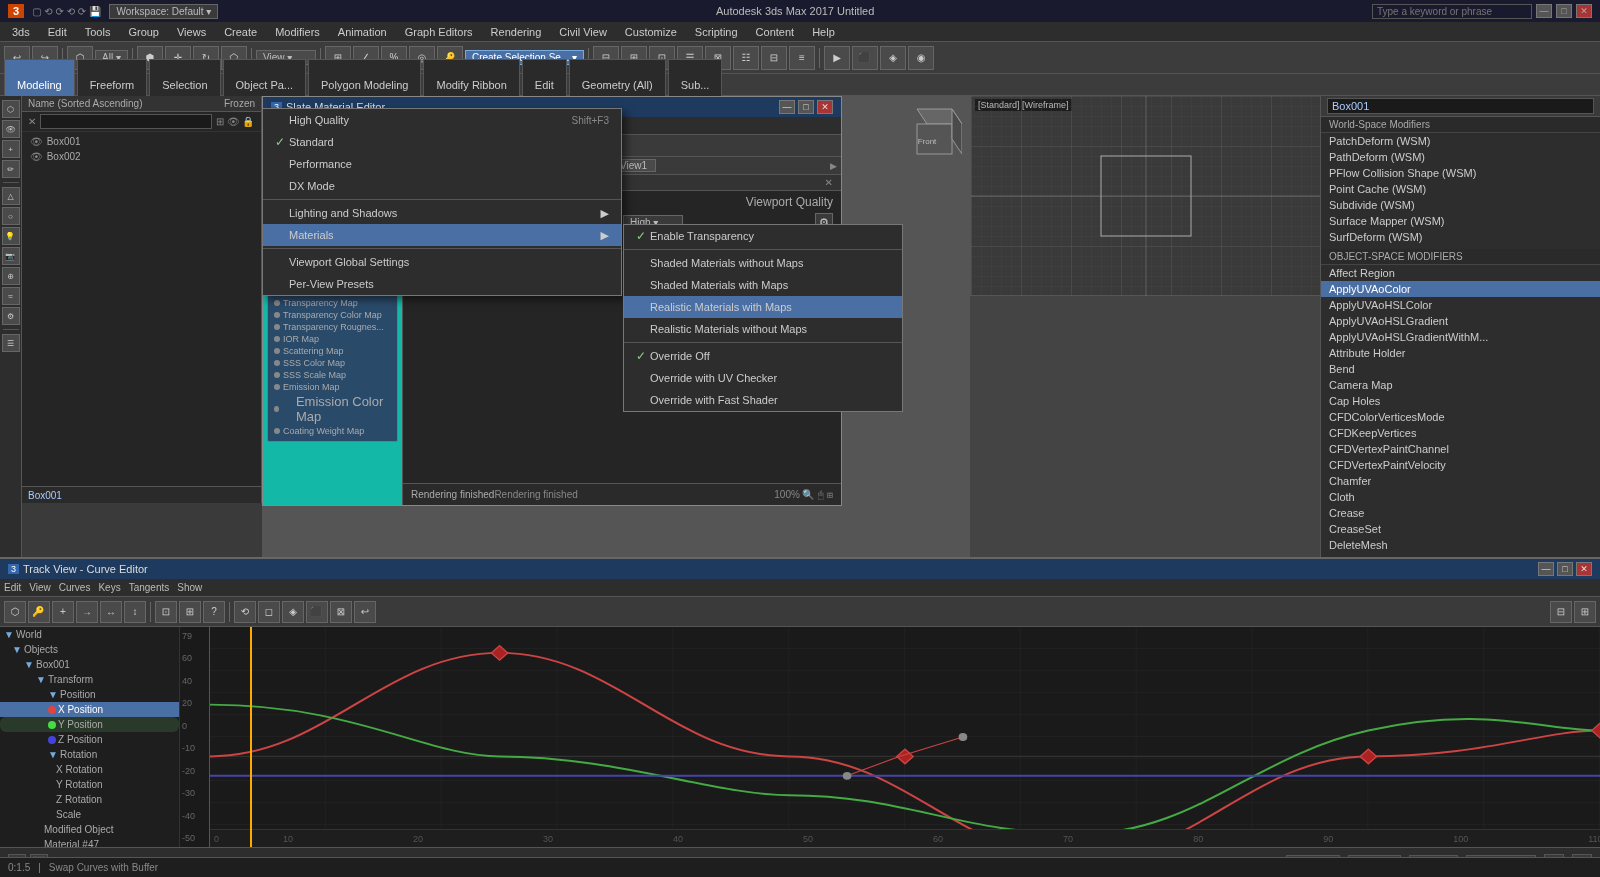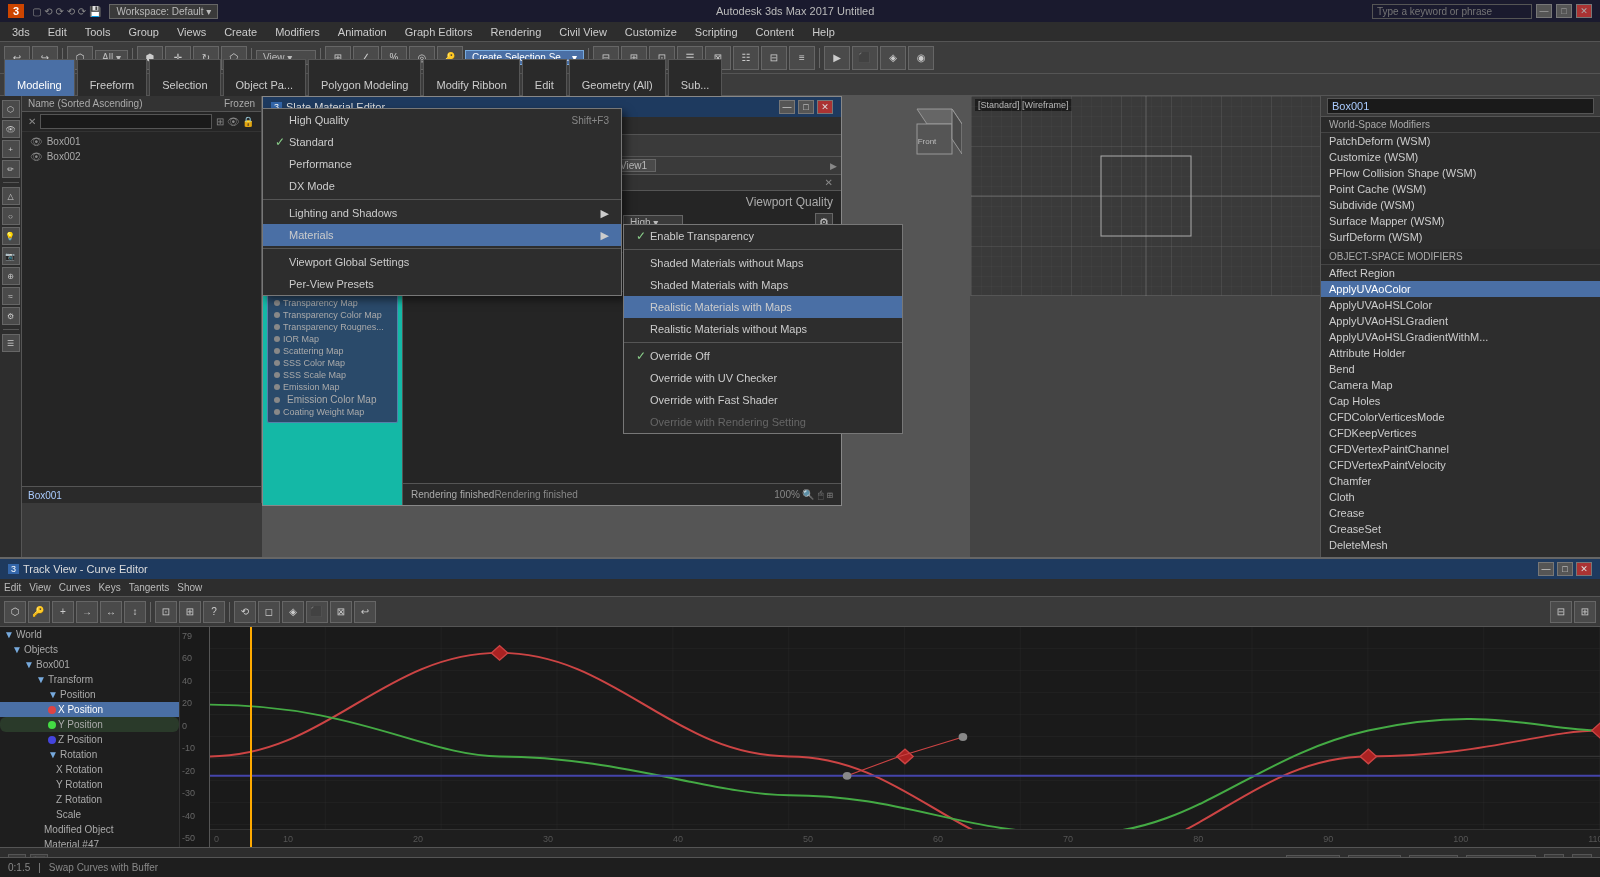--- a/index.html
+++ b/index.html
@@ -330,21 +330,21 @@
               <span>SSS Color Map</span>
             </div>
             <div style="font-size:9px;color:#aaa;padding:1px 2px;display:flex;align-items:center;gap:3px;">
               <span class="node-dot"></span>
               <span>SSS Scale Map</span>
             </div>
             <div style="font-size:9px;color:#aaa;padding:1px 2px;display:flex;align-items:center;gap:3px;">
               <span class="node-dot"></span>
               <span>Emission Map</span>
             </div>
-            <div style="font-size:10px;color:#aaa;padding:1px 2px;display:flex;align-items:center;gap:7px;">
+            <div style="font-size:13px;color:#aaa;padding:1px 2px;display:flex;align-items:center;gap:17px;">
               <span class="node-dot"></span>
               <span>Emission Color Map</span>
             </div>
             <div style="font-size:9px;color:#aaa;padding:1px 2px;display:flex;align-items:center;gap:3px;">
               <span class="node-dot"></span>
               <span>Coating Weight Map</span>
             </div>
           </div>
         </div>
       </div>
@@ -559,24 +559,20 @@
           <div class="vp-submenu-item">
             <span class="checkmark check-hidden">✓</span>
             <span>Override with UV Checker</span>
           </div>
 
           <div class="vp-submenu-item">
             <span class="checkmark check-hidden">✓</span>
             <span>Override with Fast Shader</span>
           </div>
 
-          <div class="vp-submenu-item disabled">
-            <span class="checkmark check-hidden">✓</span>
-            <span>Override with Rendering Setting</span>
-          </div>
         </div>
       </div>
       <div class="vp-menu-sep"></div>
 
       <div class="vp-menu-item">
         <span class="checkmark check-hidden">✓</span>
         <span>Viewport Global Settings</span>
       </div>
 
       <div class="vp-menu-item">
@@ -589,21 +585,21 @@
 
   <div style="position:absolute;right:0;top:0;bottom:0;width:280px;background:#2d2d2d;border-left:1px solid #555;overflow-y:auto;">
 
     <div style="background:#3a3a3a;padding:2px 6px;border-bottom:1px solid #555;display:flex;align-items:center;gap:4px;">
       <input style="background: rgb(26, 26, 26); border: 1px solid rgb(85, 85, 85); color: rgb(170, 204, 255); font-size: 11px; padding: 1px 4px; width: 100%;" value="Box001">
     </div>
 
     <div>
       <div style="background:#2a2a2a;padding:2px 8px;color:#aaa;font-size:10px;border-bottom:1px solid #444;">World-Space Modifiers</div>
       <div class="rp-item">PatchDeform (WSM)</div>
-      <div class="rp-item">Customize (WSM)</div>
+      <div class="rp-item">PathDeform (WSM)</div>
       <div class="rp-item">PFlow Collision Shape (WSM)</div>
       <div class="rp-item">Point Cache (WSM)</div>
       <div class="rp-item">Subdivide (WSM)</div>
       <div class="rp-item">Surface Mapper (WSM)</div>
       <div class="rp-item">SurfDeform (WSM)</div>
     </div>
 
     <div>
       <div style="background:#2a2a2a;padding:2px 8px;color:#aaa;font-size:10px;border-bottom:1px solid #444;margin-top:4px;">OBJECT-SPACE MODIFIERS</div>
       <div class="rp-item">Affect Region</div>

